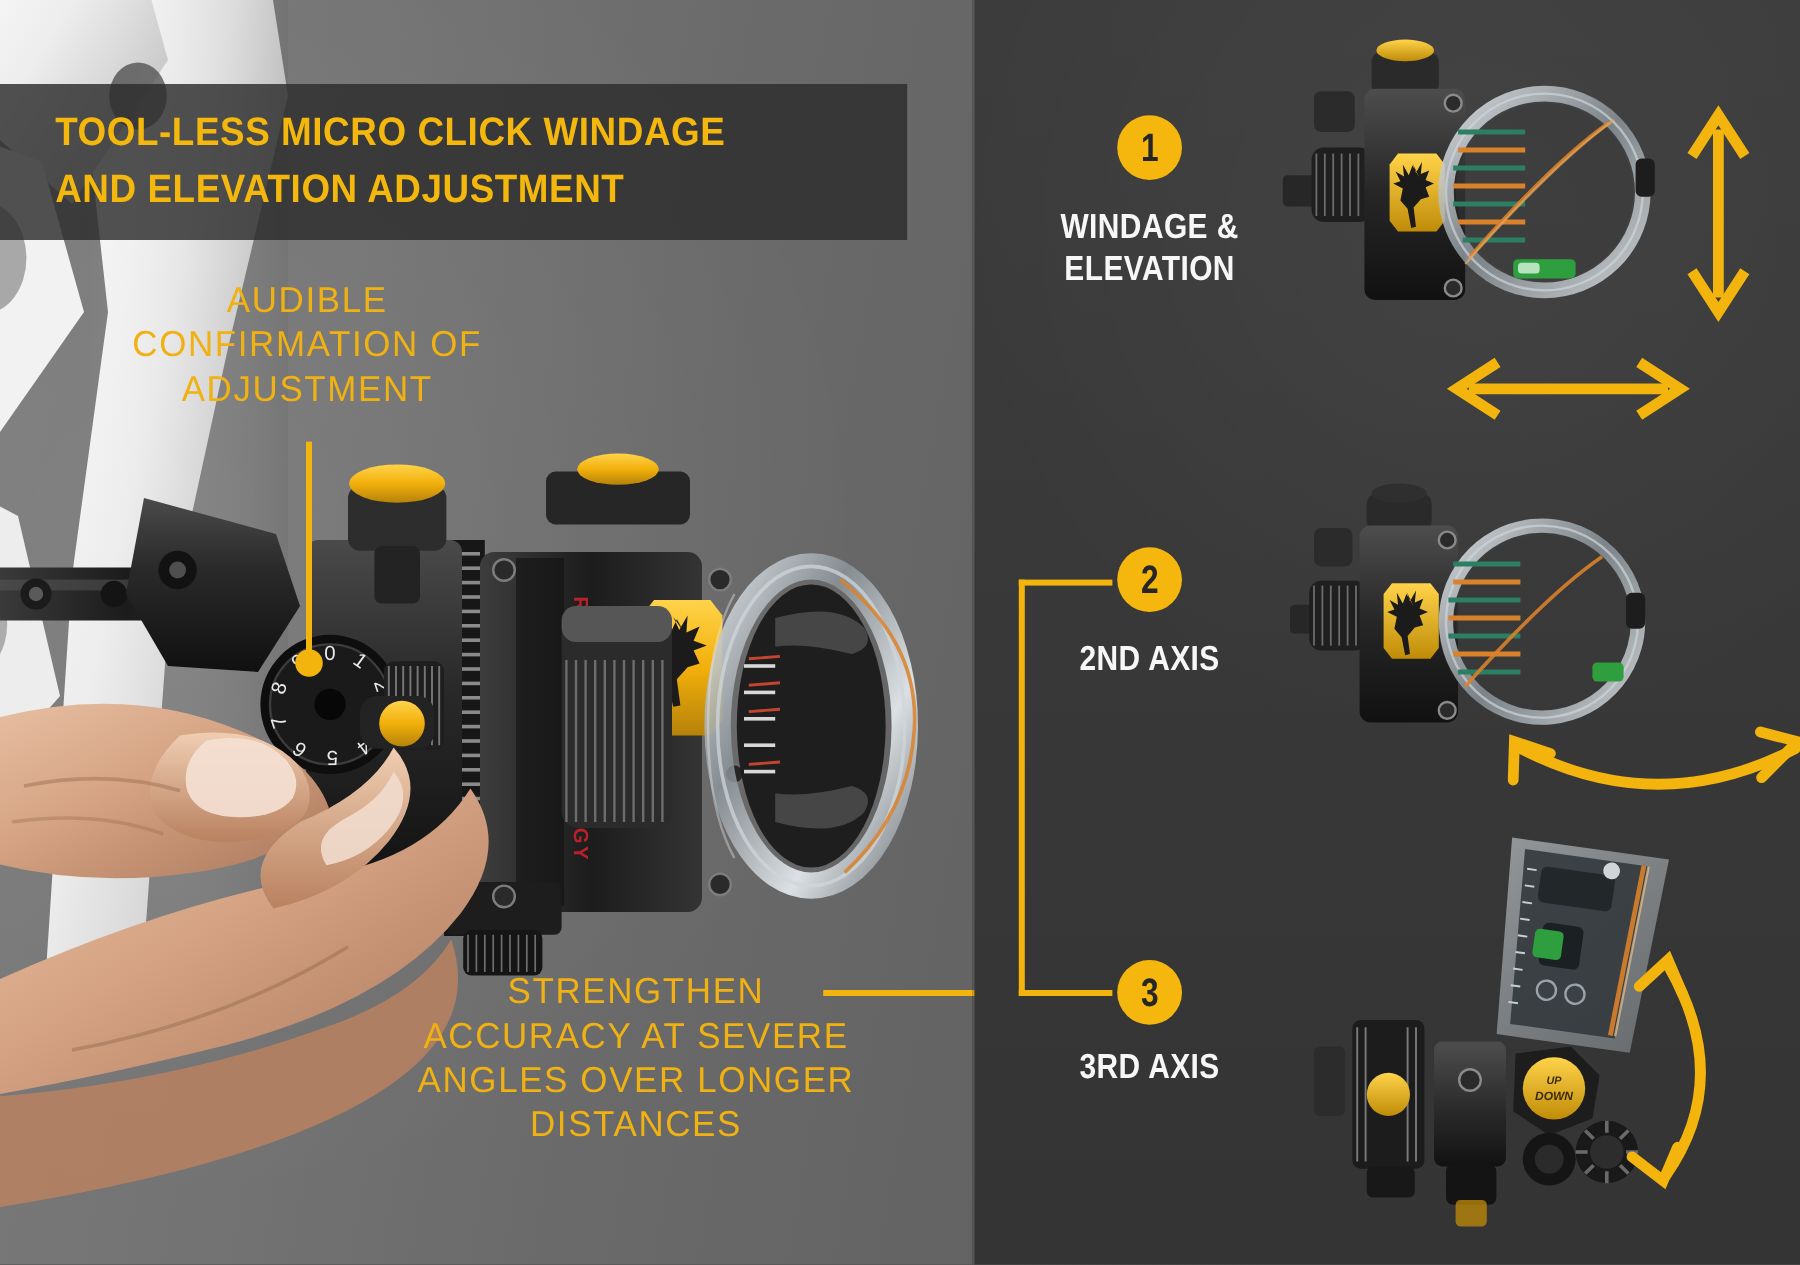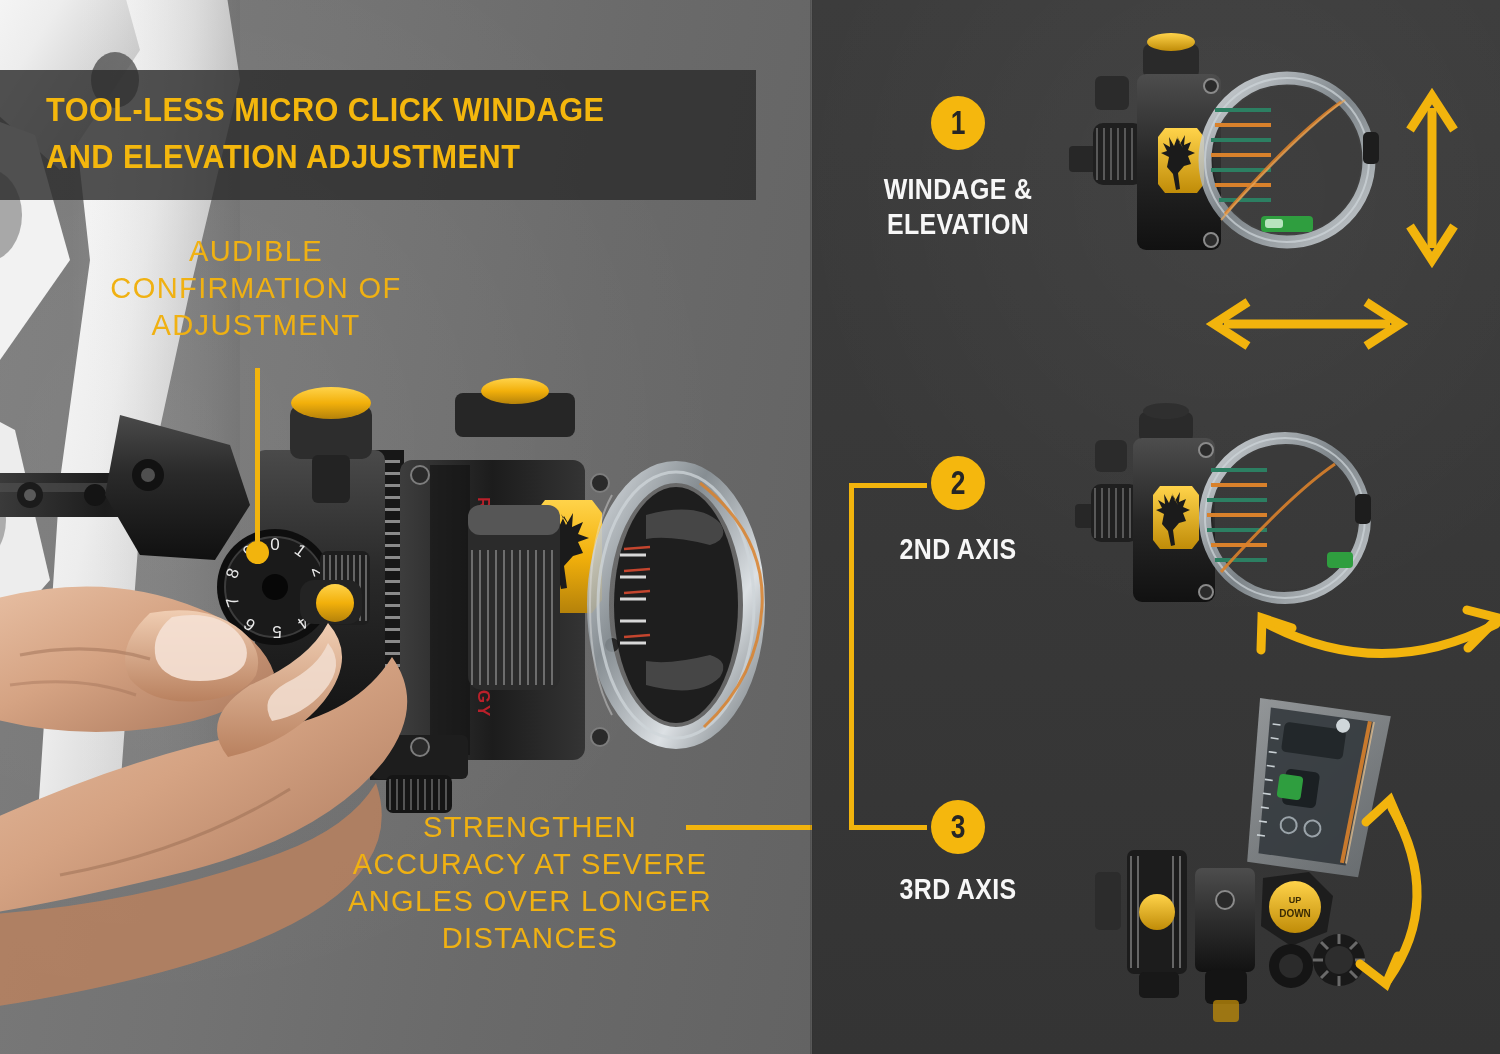--- a/index.html
+++ b/index.html
@@ -95,21 +95,21 @@
   }
   #label-1{left:848px;top:172px;width:220px;}
   #label-2{left:848px;top:532px;width:220px;}
   #label-3{left:848px;top:872px;width:220px;}
 
   
   .photo{position:absolute;}
   #photo-main{left:0px;top:355px;width:800px;height:699px;}
   #photo-1{left:1075px;top:28px;width:330px;height:260px;}
   #photo-2{left:1075px;top:400px;width:345px;height:235px;}
-  #photo-3{left:1095px;top:700px;width:320px;height:330px;}
+  #photo-3{left:1095px;top:700px;width:320px;height:330px;font-style:italic;}
 
   
   .arrows{position:absolute;left:812px;top:0;width:688px;height:1054px;}
 
   svg{display:block;overflow:visible;}
 </style>
 </head>
 <body>
 
 <div id="stage">

